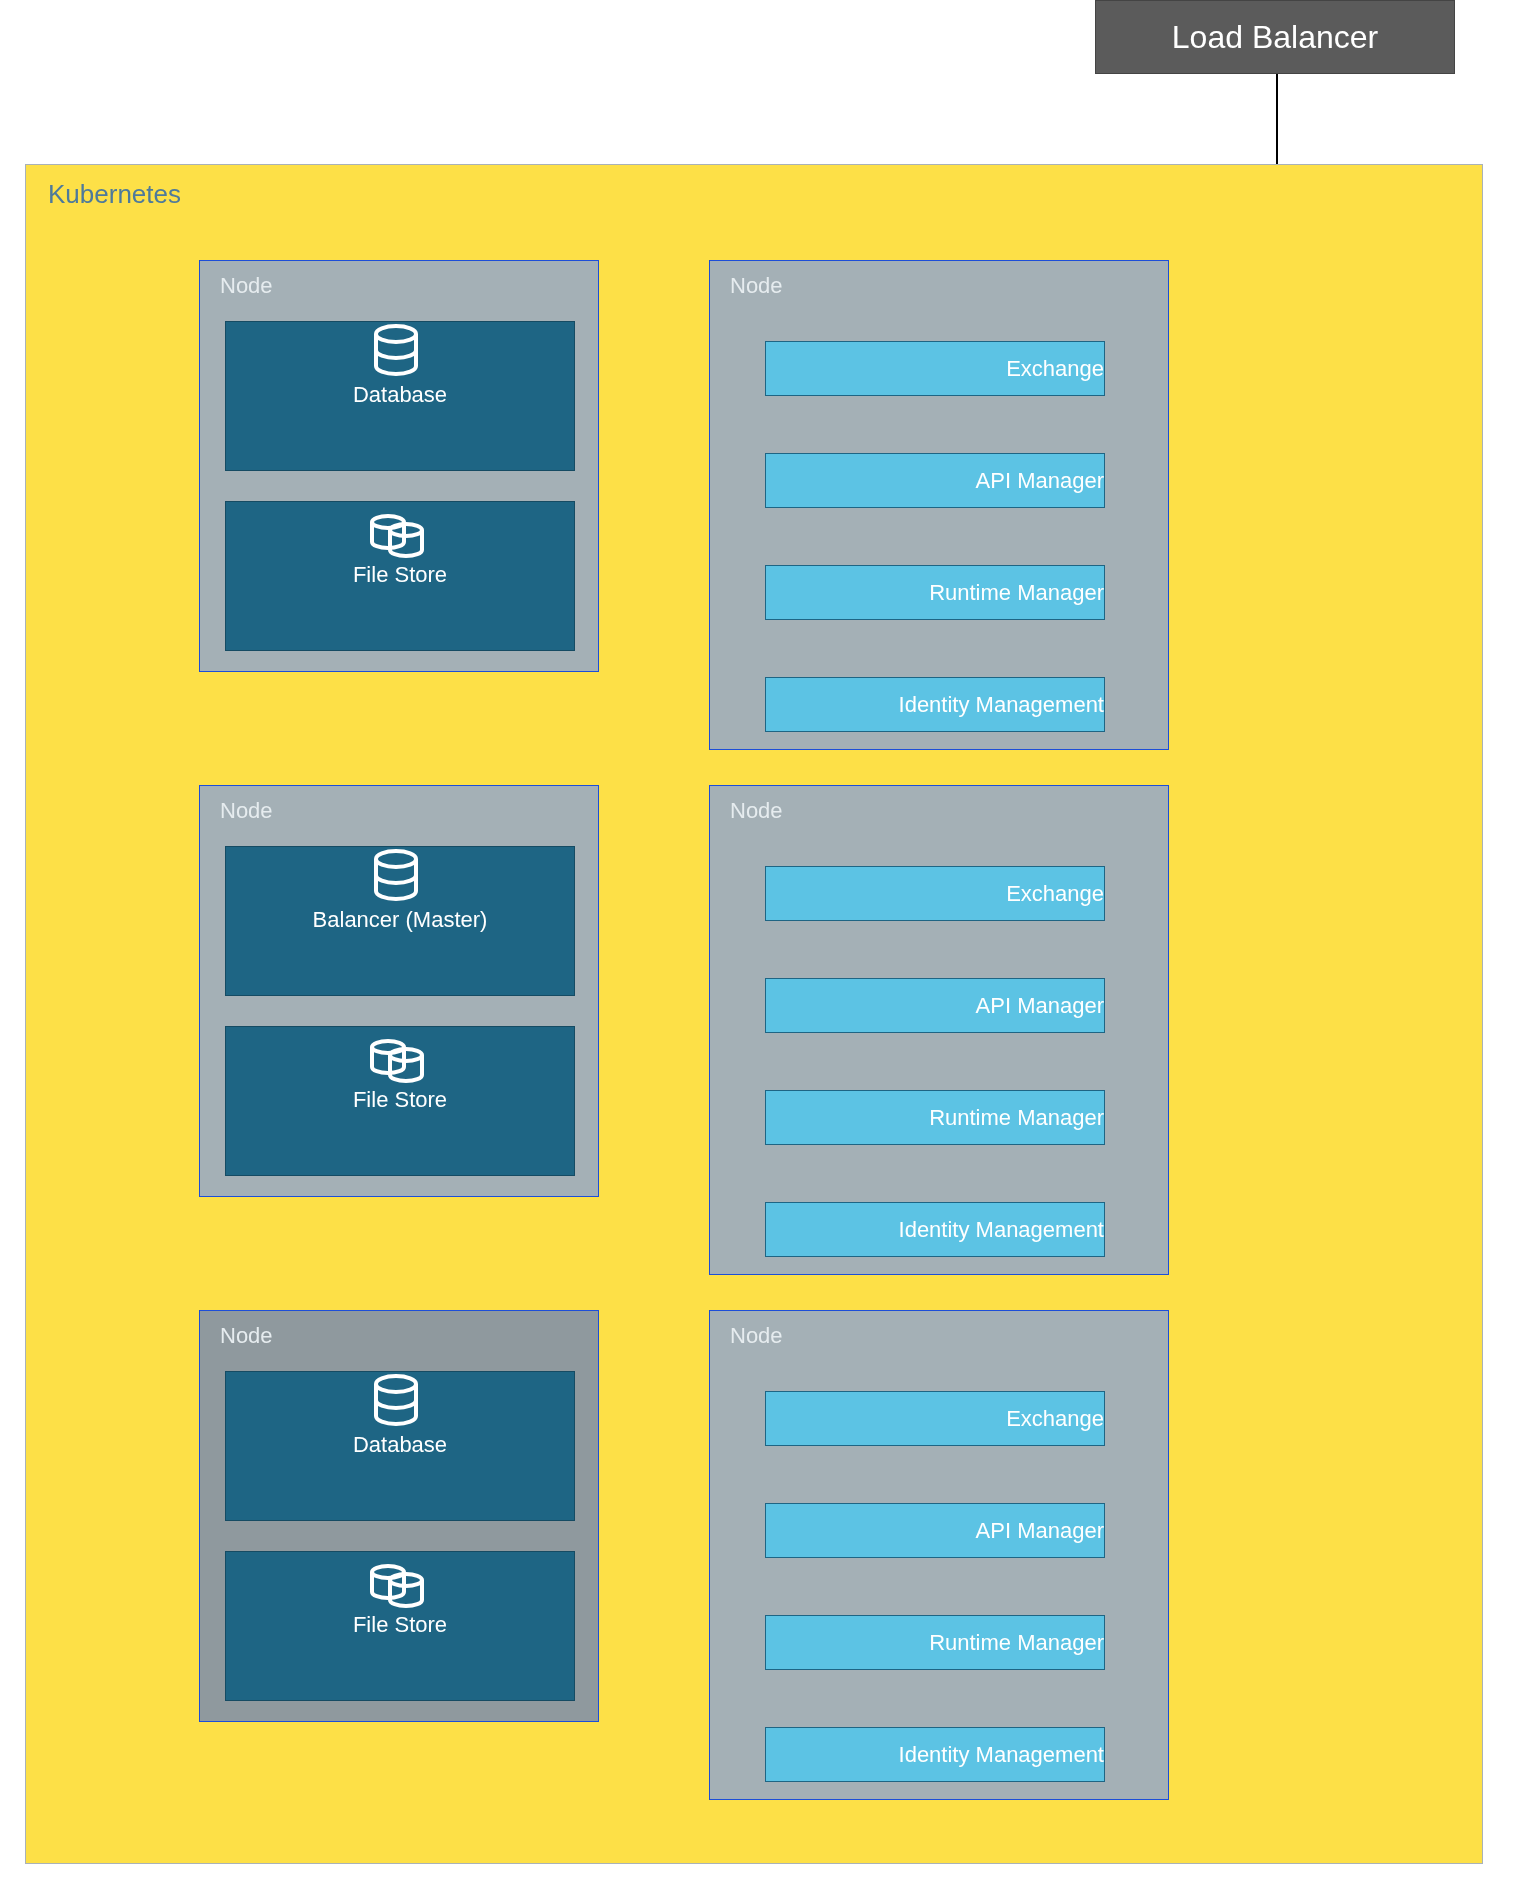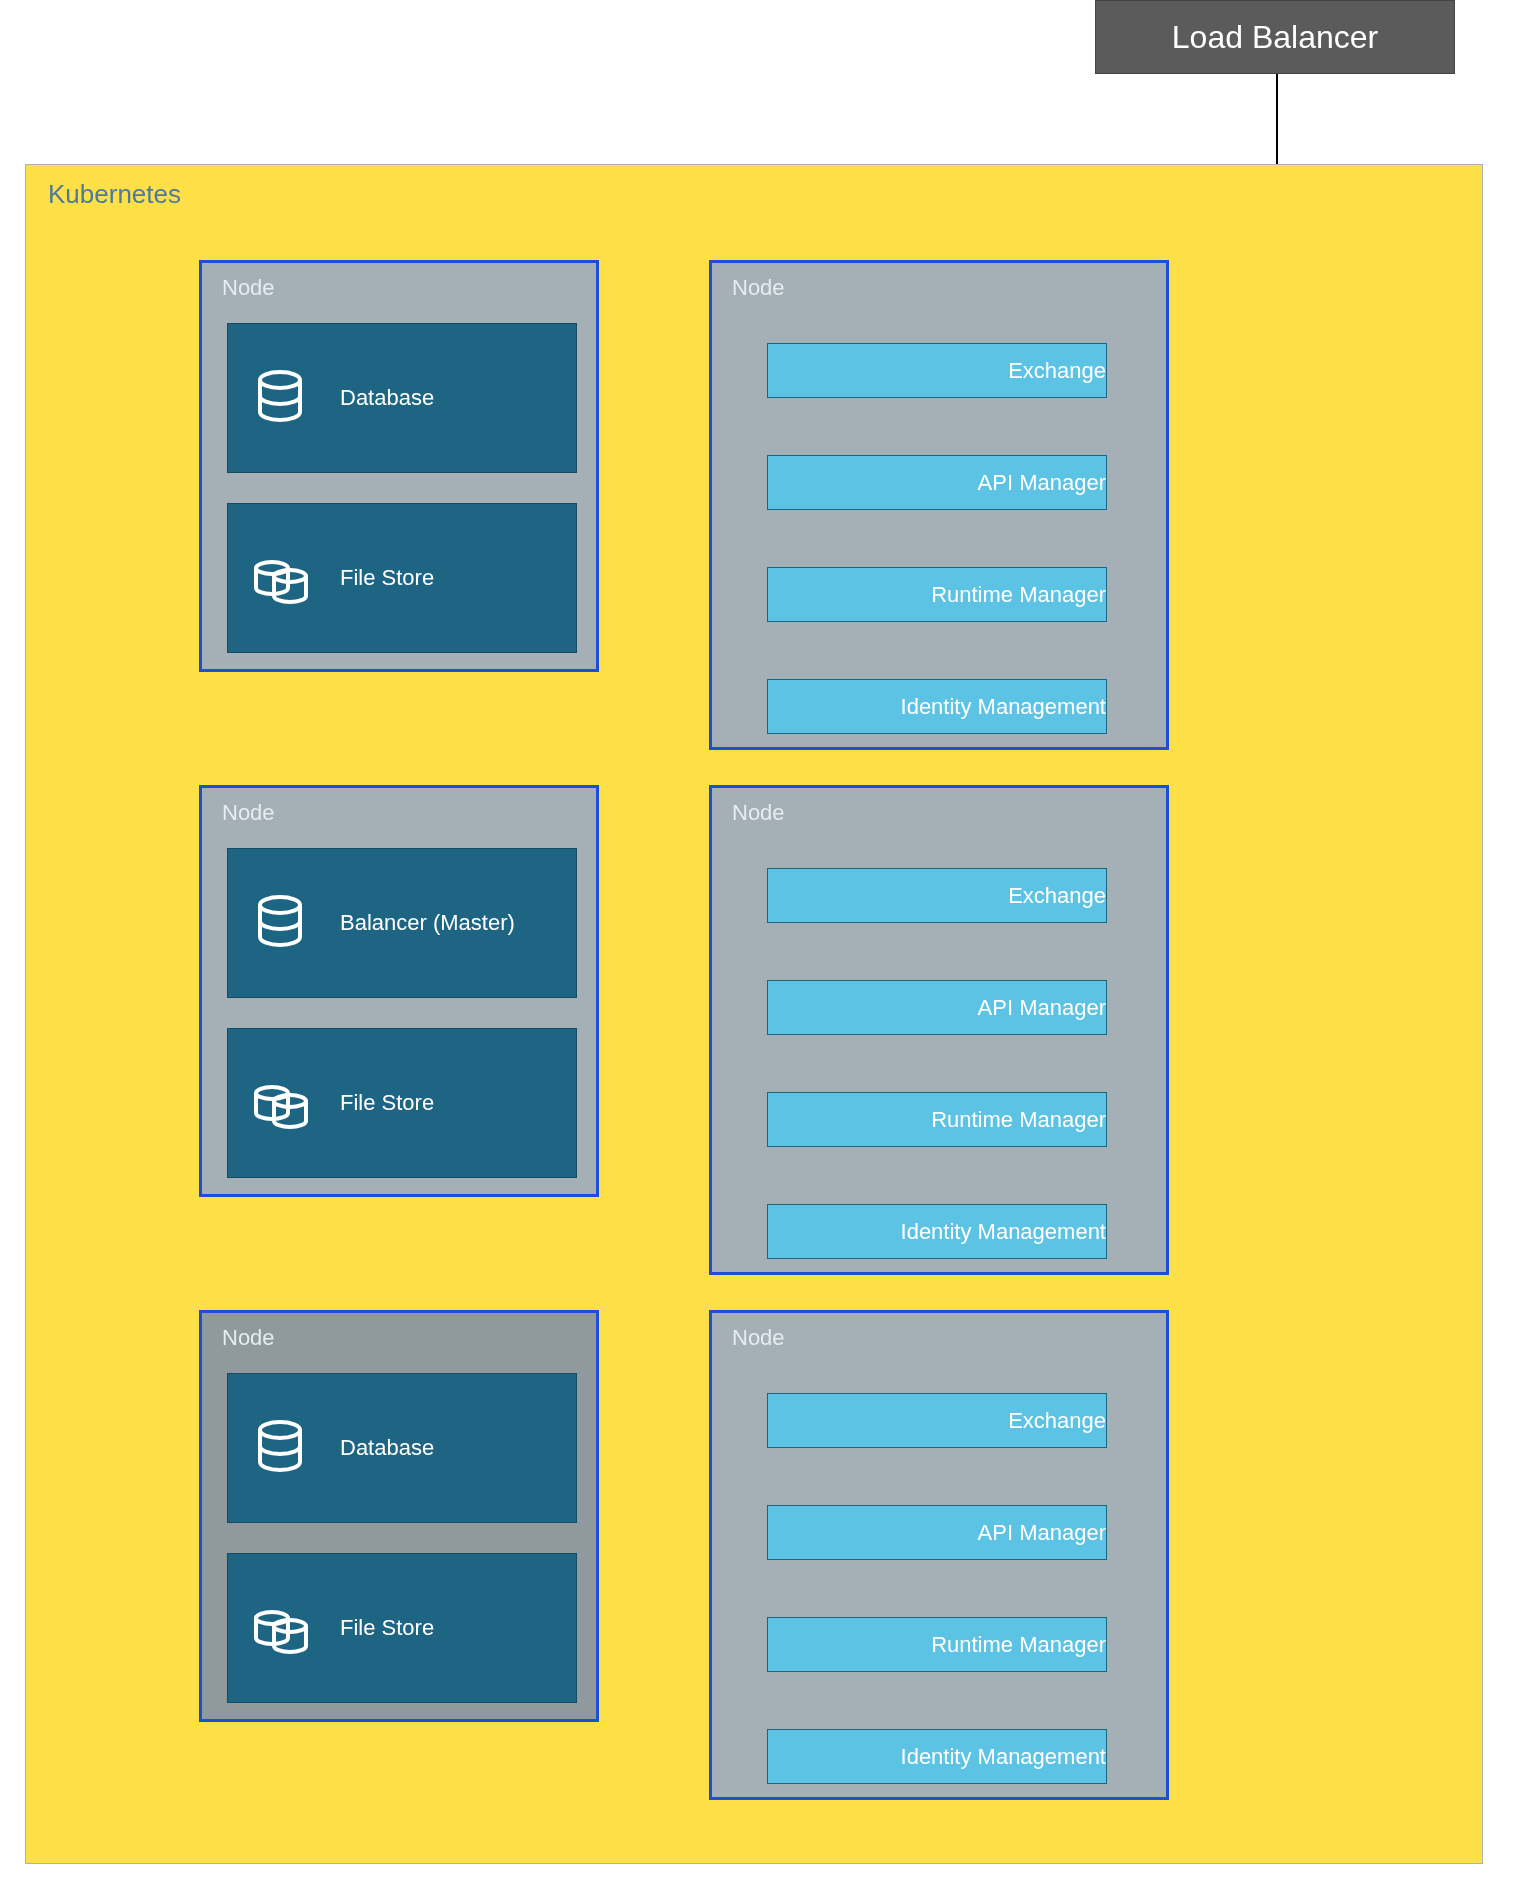--- a/index.html
+++ b/index.html
@@ -49,39 +49,40 @@
   .kube-title {
     position: absolute;
     left: 22px;
     top: 14px;
     font-size: 26px;
     color: #4e7a9b;
   }
   .node-box {
     position: absolute;
     background: #a4b0b6;
-    border: 3px solid #1d4ed8;
+    border: 1px solid #1d4ed8;
     box-sizing: border-box;
   }
   .node-box.dark { background: #8f999e; }
   .node-title {
     position: absolute;
     left: 20px;
     top: 12px;
     font-size: 22px;
     color: #e6ecef;
   }
   .teal-box {
     position: absolute;
     background: #1e6584;
     border: 1px solid #154b63;
     box-sizing: border-box;
     color: #fff;
     display: flex;
     align-items: center;
+    flex-direction: column;
   }
   .teal-label {
     font-size: 22px;
     color: #fff;
     margin-left: 0;
     line-height: 1.2;
   }
   .cyan-box {
     position: absolute;
     background: #5cc3e4;

